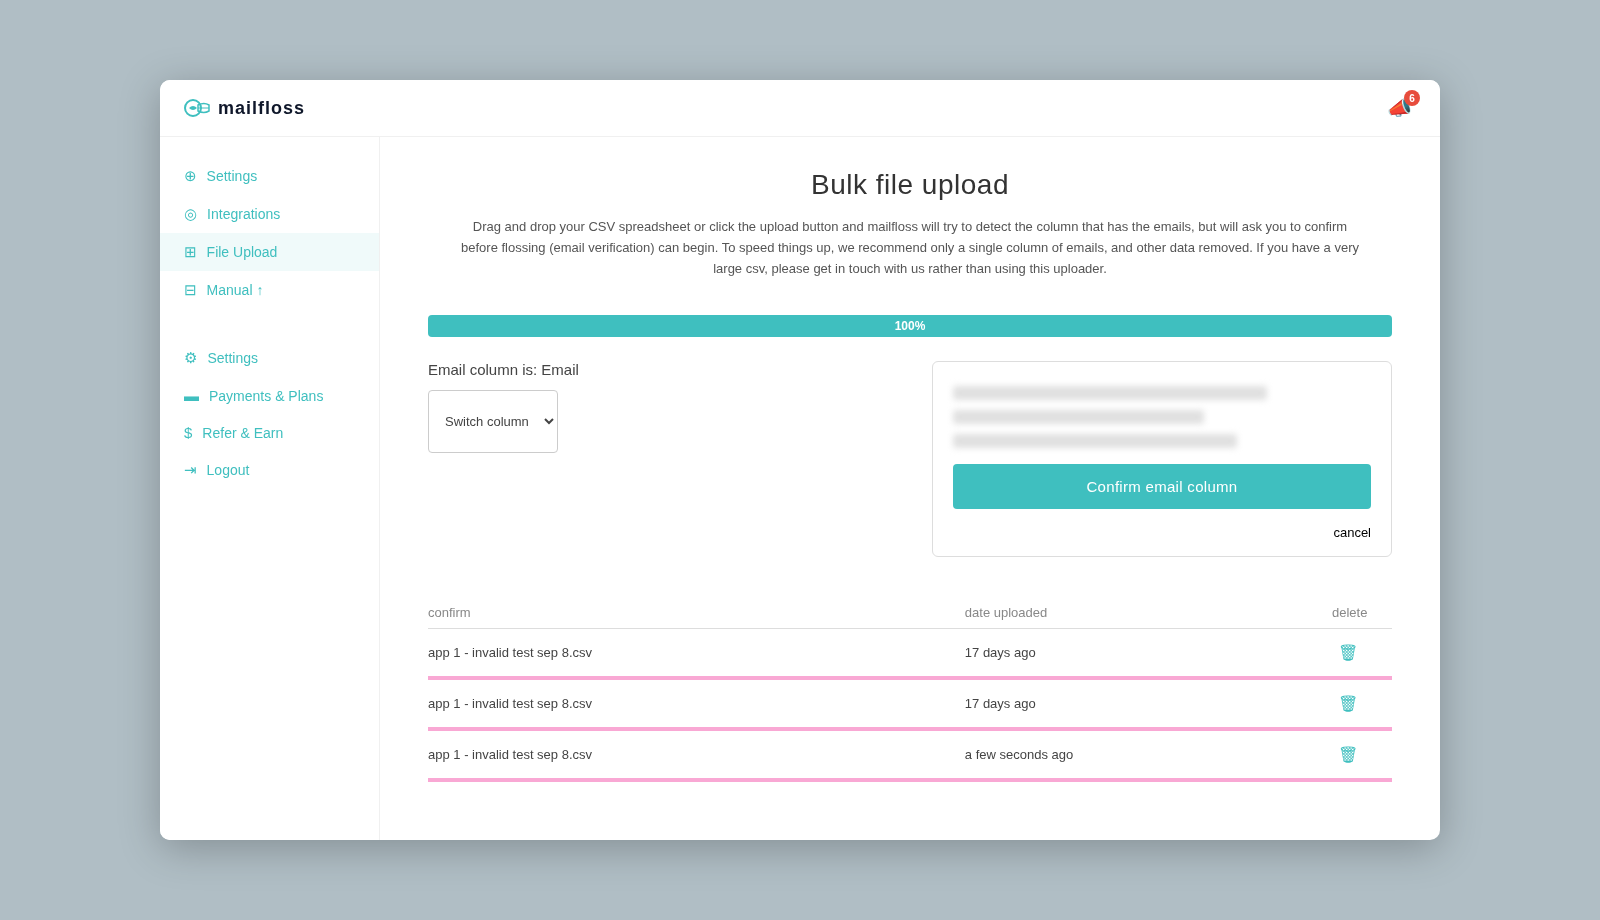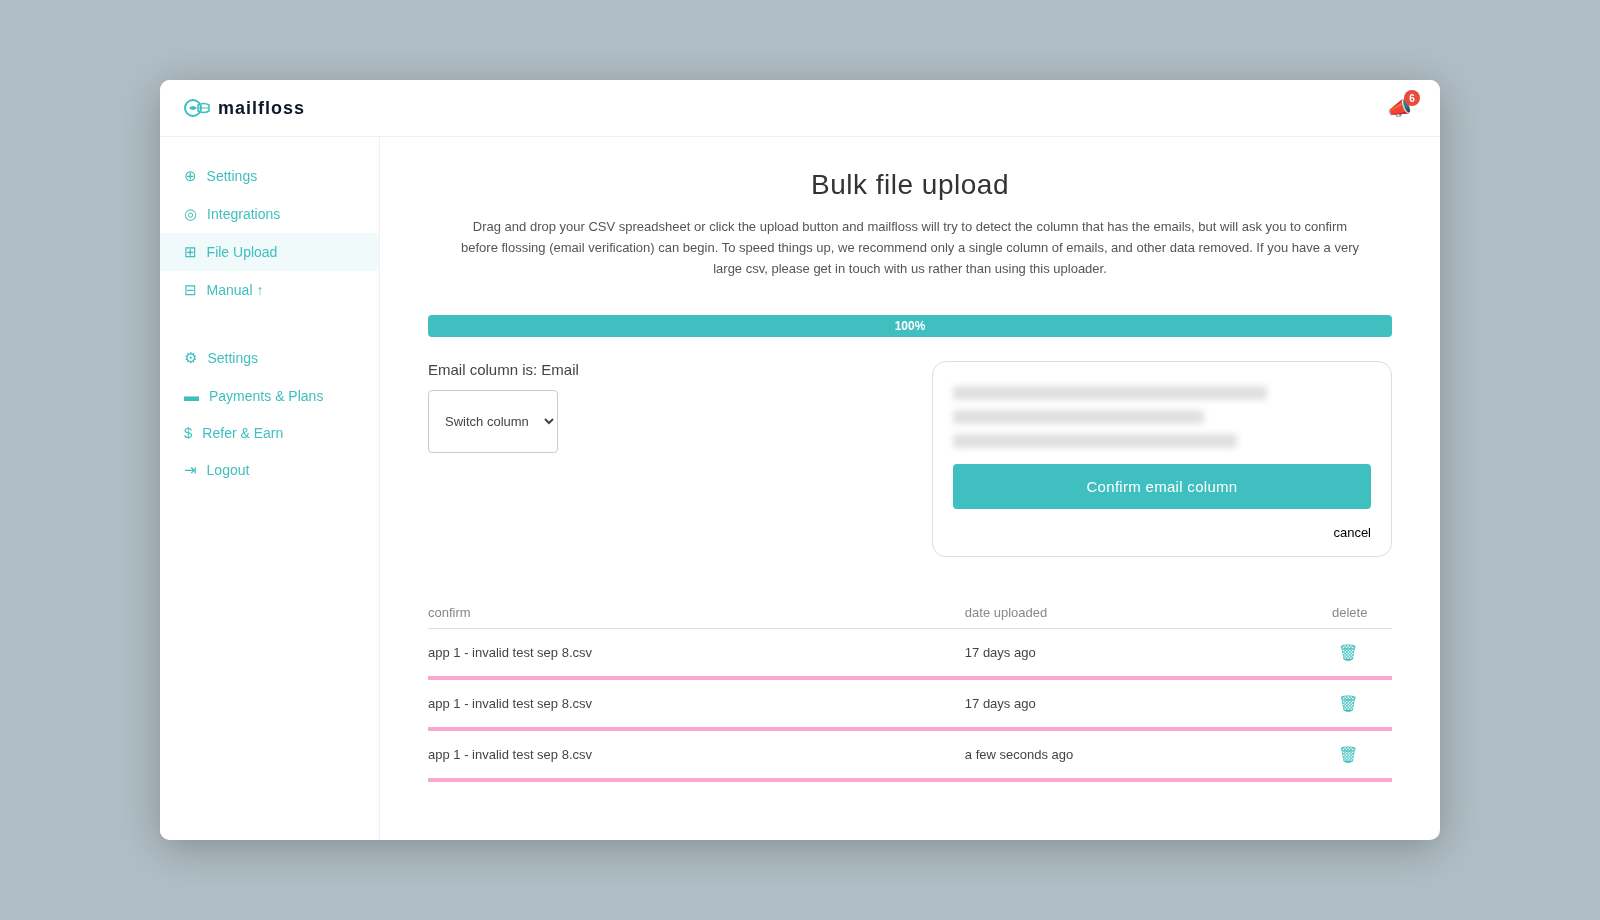--- a/index.html
+++ b/index.html
@@ -163,21 +163,21 @@
       font-size: 13px;
       color: #444;
       background: #fff;
       cursor: pointer;
       appearance: auto;
     }
     
     .preview-card {
       width: 460px;
       border: 1px solid #ddd;
-      border-radius: 14px;
+      border-radius: 6px;
       padding: 24px 20px 16px 20px;
       background: #fff;
     }
     .preview-emails {
       margin-bottom: 16px;
     }
     .preview-email-item {
       height: 14px;
       background: #e0e0e0;
       border-radius: 3px;

